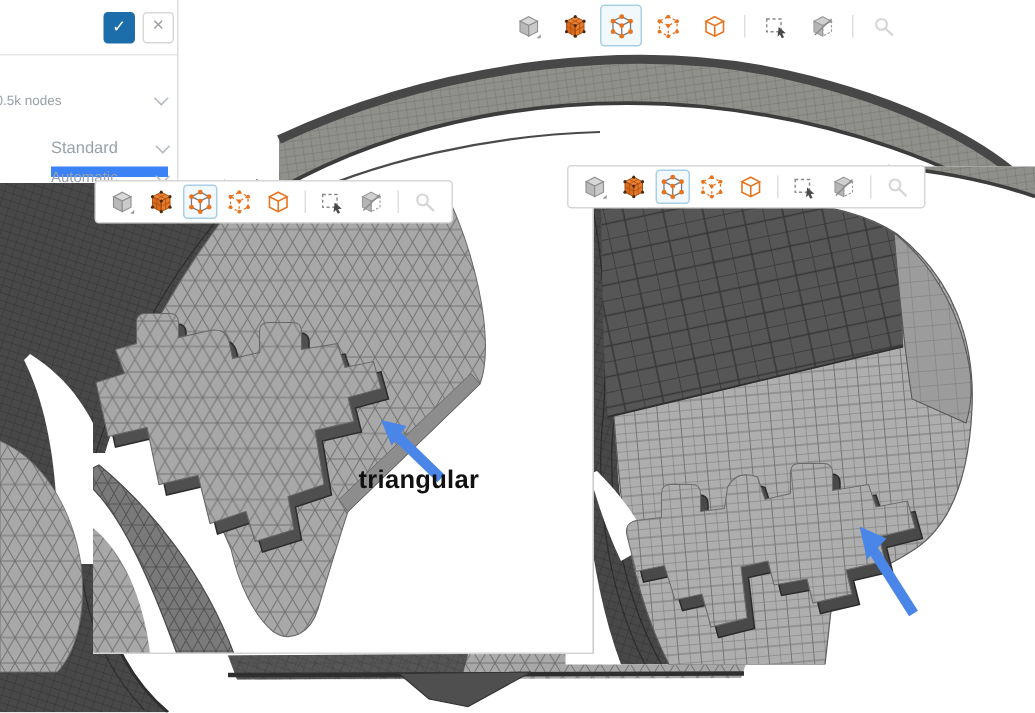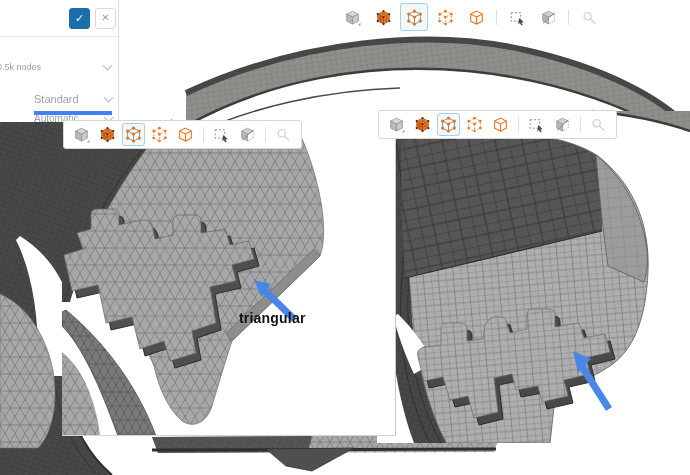--- a/index.html
+++ b/index.html
@@ -21,25 +21,25 @@
   .panel-header{height:36px;border-bottom:1px solid #e8e8e8;display:flex;align-items:center;
                 justify-content:flex-end;gap:5px;padding-right:2px;}
   .btn{width:21px;height:21px;border-radius:3px;display:flex;align-items:center;justify-content:center;
        font-size:11px;line-height:1;cursor:pointer;border:1px solid transparent;padding:0;}
   .btn-check{background:#1b6ea9;color:#fff;border-color:#1b6ea9;}
   .btn-close{background:#fff;color:#9aa0a6;border-color:#d8d8d8;font-size:10px;}
   .prow{position:absolute;display:flex;align-items:center;color:#99a1a8;}
   .prow .chev{width:6px;height:6px;border-right:1.4px solid #b3bac0;border-bottom:1.4px solid #b3bac0;
               transform:rotate(45deg);margin-left:auto;margin-top:-3px;}
   .row-nodes{left:-3px;top:62px;width:114px;font-size:9px;}
-  .row-standard{left:34px;top:93px;width:78px;font-size:11px;border-bottom:4px solid #3b82f6;
+  .row-standard{left:34px;top:93px;width:78px;font-size:11px;border-bottom:7px solid #3b82f6;
                 padding-bottom:6px;}
   .row-automatic{left:34px;top:113px;width:78px;font-size:10px;}
   
-  .annot{position:absolute;z-index:50;font-size:14px;font-weight:700;color:#111;
+  .annot{position:absolute;z-index:50;font-size:17px;font-weight:700;color:#111;
          letter-spacing:.2px;}
 </style>
 </head>
 <body>
 
 <div class="stage">
 
   <svg class="scene" width="690" height="475" viewBox="0 0 690 475">
     <defs>
       <pattern id="pFine" width="6" height="5" patternUnits="userSpaceOnUse" patternTransform="rotate(-8)">

